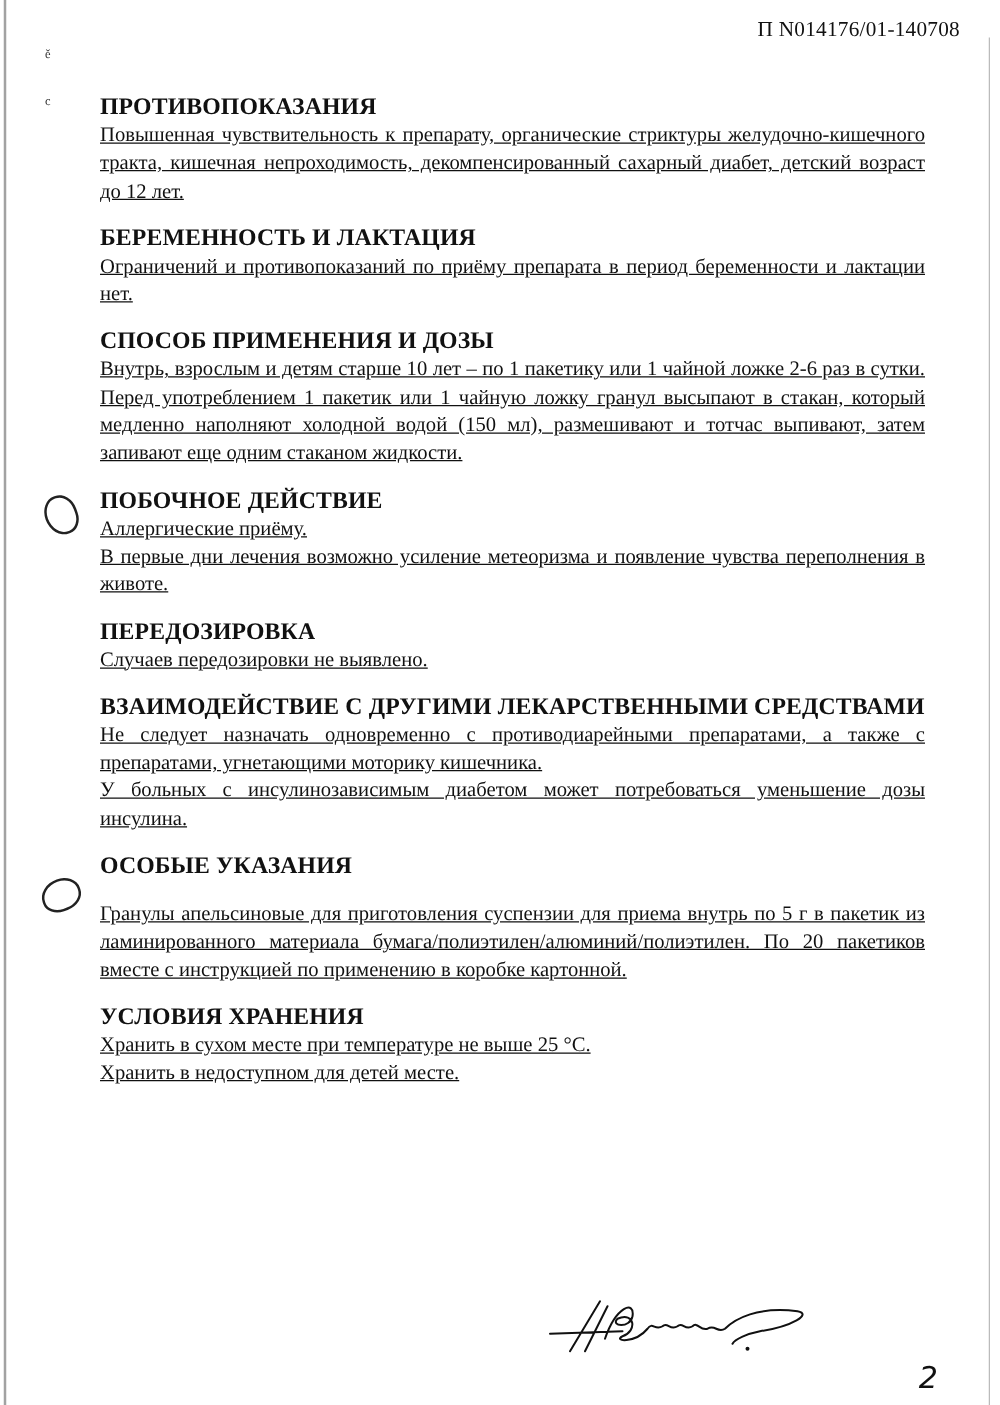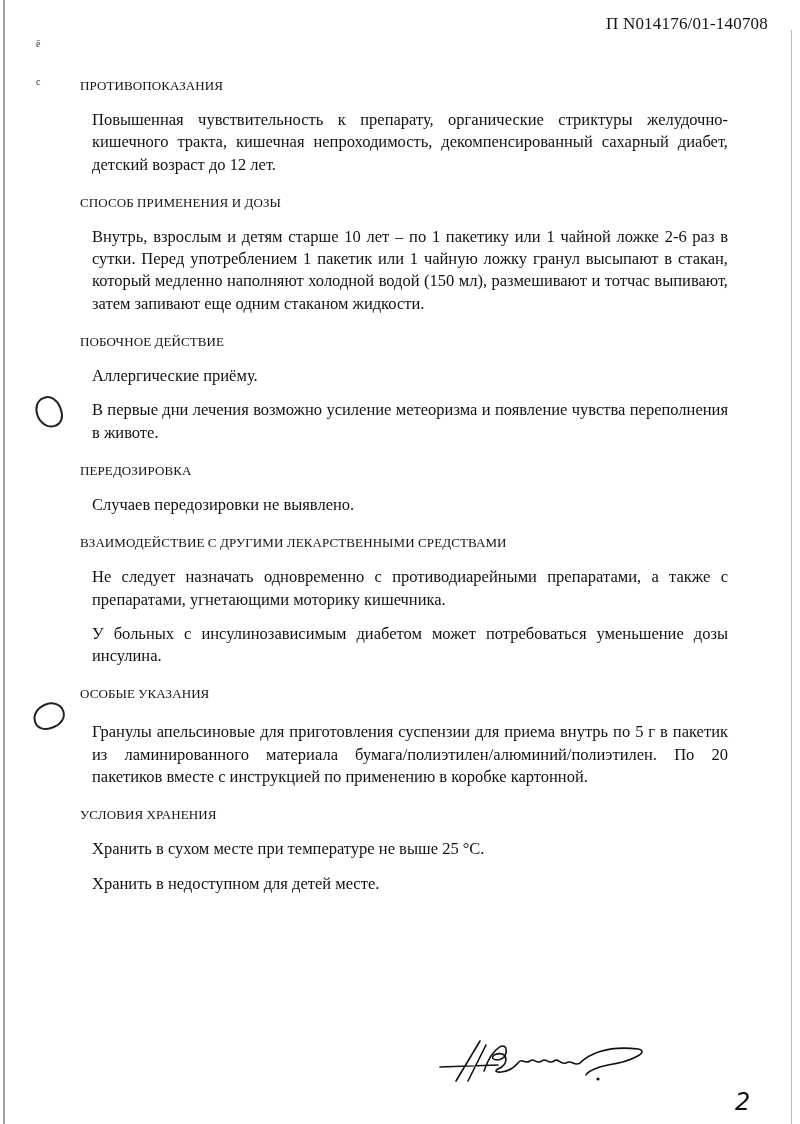--- a/index.html
+++ b/index.html
@@ -50,30 +50,31 @@
       position: absolute;
       left: 80px;
       top: 75px;
       width: 660px;
     }
     .section {
       margin-bottom: 16px;
     }
     .section h2 {
       margin: 0;
-      font-size: 13px;
-      font-weight: normal;
+      font-size: 19px;
+      font-weight: bold;
       line-height: 22px;
       letter-spacing: 0.1px;
     }
     .section p {
-      margin: 12px;
+      margin: 0;
       font-size: 16.5px;
       line-height: 22.3px;
       text-align: justify;
+      text-decoration: underline;
     }
     .hole {
       position: absolute;
       width: 22px;
       height: 28px;
       border: 2px solid #222;
       border-radius: 50% 50% 45% 55%;
       transform: rotate(-20deg);
     }
     .signature {
@@ -106,20 +107,24 @@
 <div class="hole" style="left:36px;top:396px;"></div>
 <div class="hole" style="left:36px;top:700px;transform:rotate(70deg);"></div>
 
 <div class="content">
 
   <div class="section">
     <h2>ПРОТИВОПОКАЗАНИЯ</h2>
     <p>Повышенная чувствительность к препарату, органические стриктуры желудочно-кишечного тракта, кишечная непроходимость, декомпенсированный сахарный диабет, детский возраст до 12 лет.</p>
   </div>
 
+  <div class="section">
+    <h2>БЕРЕМЕННОСТЬ И ЛАКТАЦИЯ</h2>
+    <p>Ограничений и противопоказаний по приёму препарата в период беременности и лактации нет.</p>
+  </div>
 
   <div class="section">
     <h2>СПОСОБ ПРИМЕНЕНИЯ И ДОЗЫ</h2>
     <p>Внутрь, взрослым и детям старше 10 лет – по 1 пакетику или 1 чайной ложке 2-6 раз в сутки. Перед употреблением 1 пакетик или 1 чайную ложку гранул высыпают в стакан, который медленно наполняют холодной водой (150 мл), размешивают и тотчас выпивают, затем запивают еще одним стаканом жидкости.</p>
   </div>
 
   <div class="section">
     <h2>ПОБОЧНОЕ ДЕЙСТВИЕ</h2>
     <p>Аллергические приёму.</p>
     <p>В первые дни лечения возможно усиление метеоризма и появление чувства переполнения в животе.</p>

